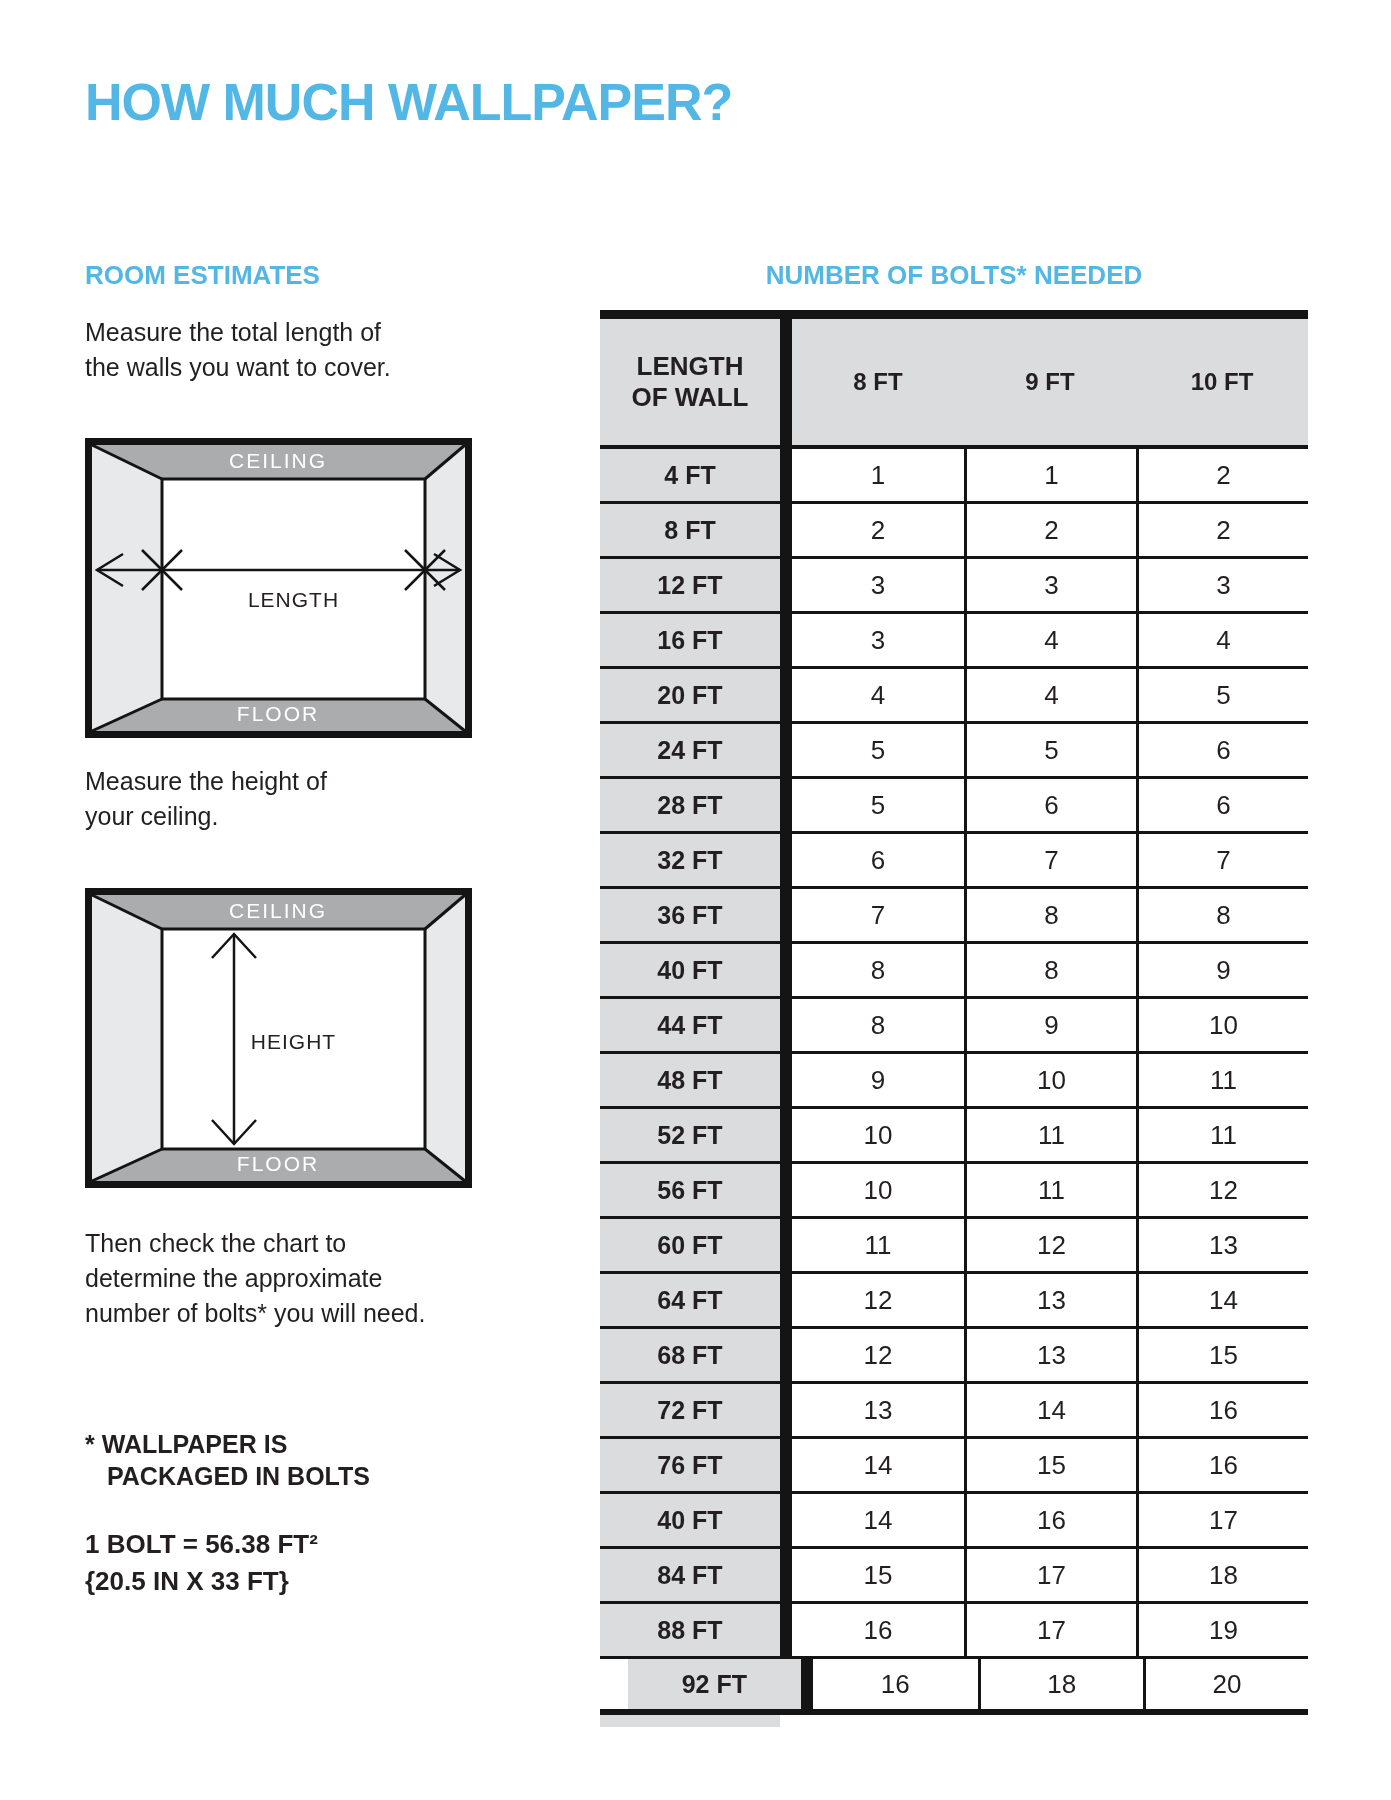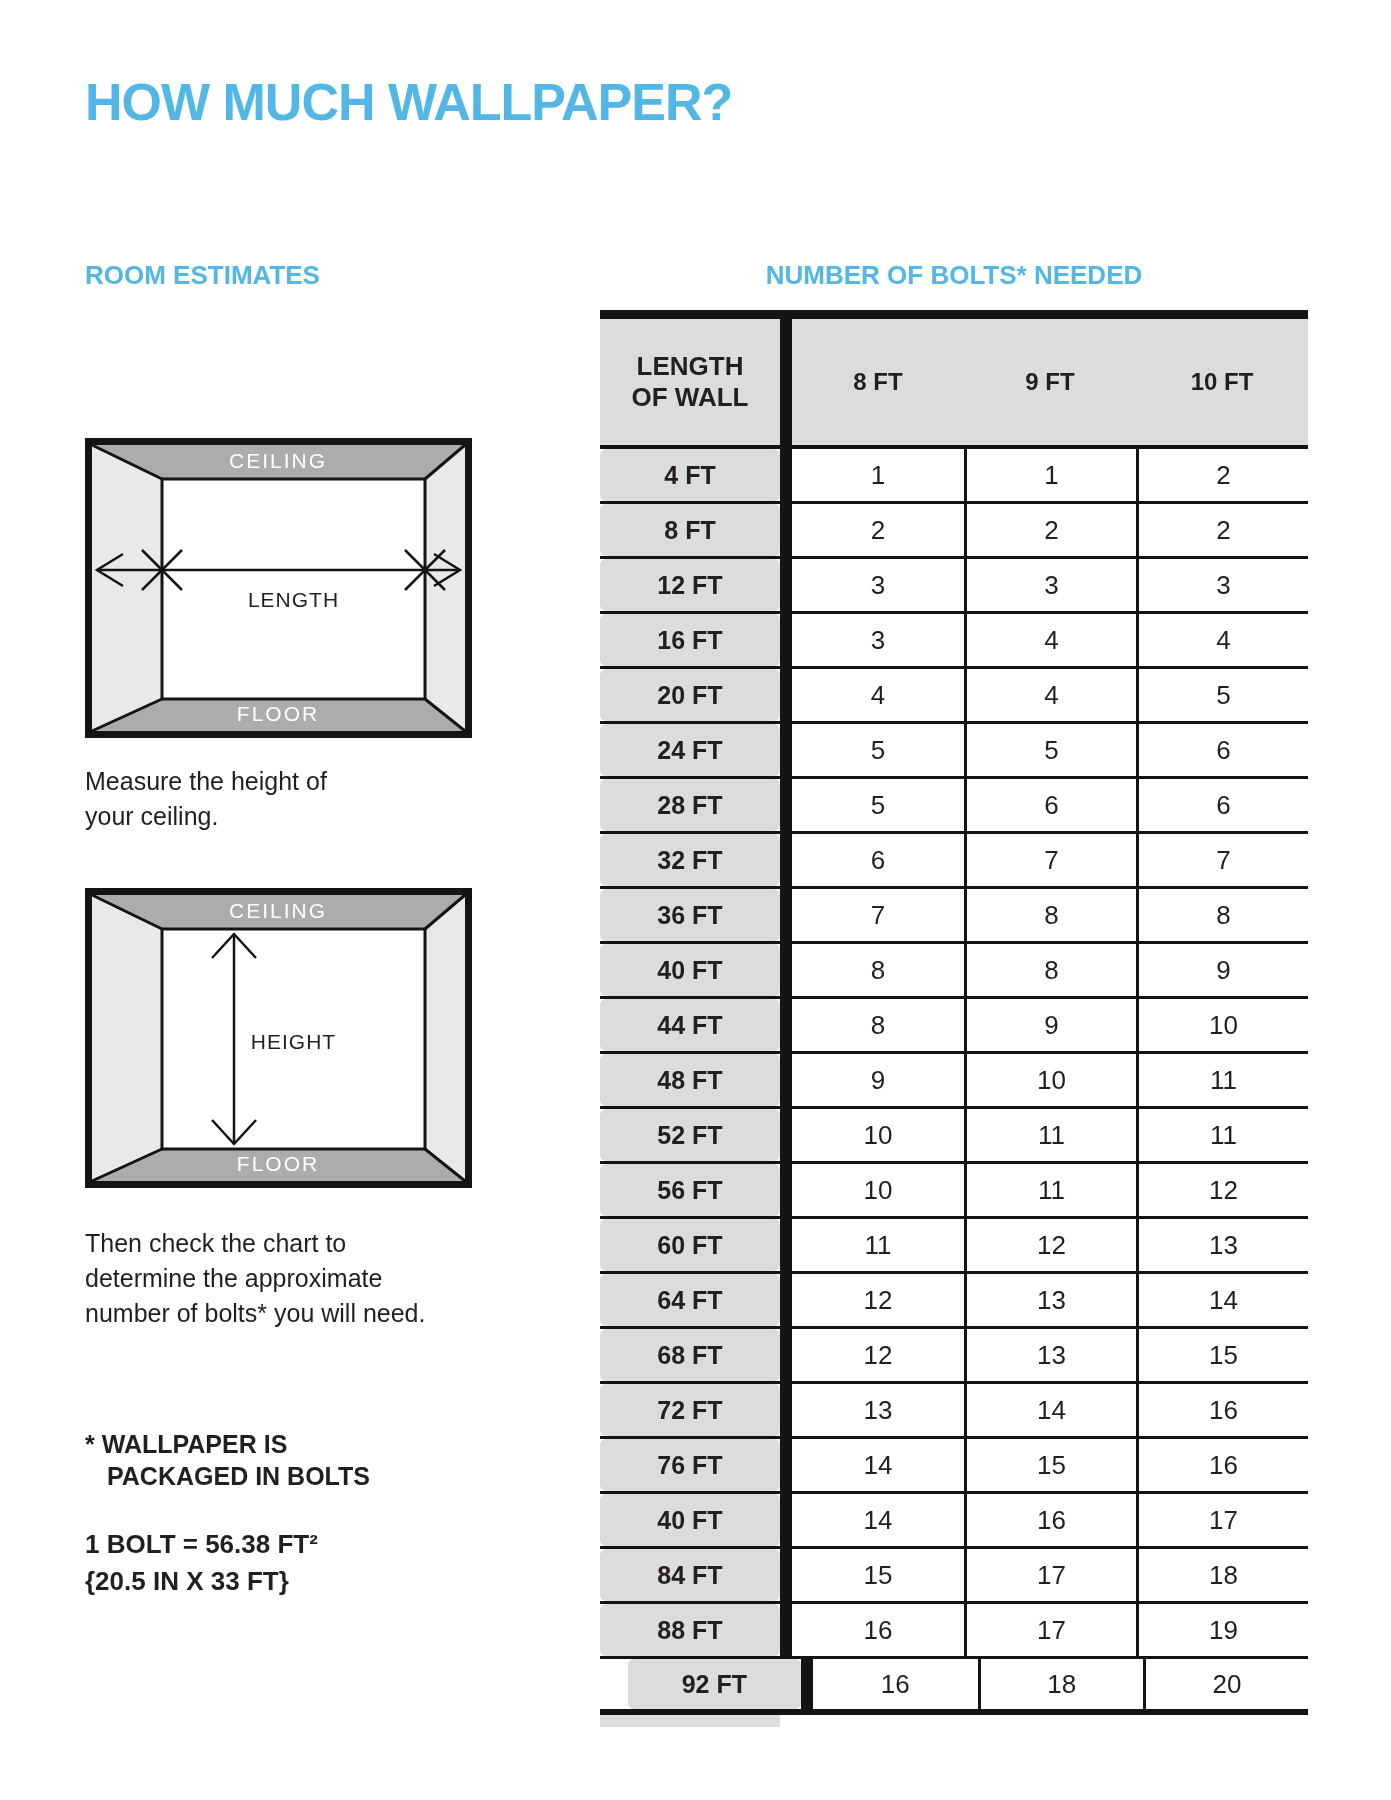--- a/index.html
+++ b/index.html
@@ -54,34 +54,36 @@
   .vdiv{width:12px;background:var(--line);flex-shrink:0;}
   .hright{width:516px;display:flex;flex-direction:column;}
   .group{height:71px;border-bottom:3px solid var(--line);background:var(--cellgray);
          display:flex;align-items:center;justify-content:center;font-weight:bold;font-size:26px;}
   .fts{display:flex;flex:1;background:var(--cellgray);}
   .fts .ftcell{width:172px;display:flex;align-items:center;justify-content:center;font-weight:bold;font-size:24px;}
   .hline{height:4px;background:var(--line);}
   .trow{display:flex;height:55px;border-bottom:3px solid var(--line);}
   .trow:last-child{height:56px;border-bottom-width:6px;padding-left:28px;}
   .rlabel{width:180px;background:var(--cellgray);font-weight:bold;font-size:25px;
-          display:flex;align-items:center;justify-content:center;border-radius:6px;}
+          display:flex;align-items:center;justify-content:center;}
   .num{width:172px;background:#ffffff;font-size:26px;
        display:flex;align-items:center;justify-content:center;}
   .num + .num{border-left:3px solid var(--line);}
   .stub{width:180px;height:12px;background:var(--cellgray);}
 </style>
 </head>
 <body>
 
 <div class="abs page-title">HOW MUCH WALLPAPER?</div>
 
 <div class="abs sec-head" id="re-heading">ROOM ESTIMATES</div>
 
 <div class="abs para" id="para1">
+  <div>Measure the total length of</div>
+  <div>the walls you want to cover.</div>
 </div>
 
 <div class="abs diagram" id="d1">
   <svg width="387" height="300" viewBox="0 0 387 300">
     <rect x="7" y="7" width="373" height="286" fill="#e8e9ea"></rect>
     <polygon points="7,7 380,7 340,41 77,41" fill="#abacae"></polygon>
     <polygon points="77,261 340,261 380,293 7,293" fill="#abacae"></polygon>
     <rect x="77" y="41" width="263" height="220" fill="#ffffff" stroke="#141414" stroke-width="3"></rect>
     <line x1="7" y1="7" x2="77" y2="41" stroke="#141414" stroke-width="3"></line>
     <line x1="380" y1="7" x2="340" y2="41" stroke="#141414" stroke-width="3"></line>

